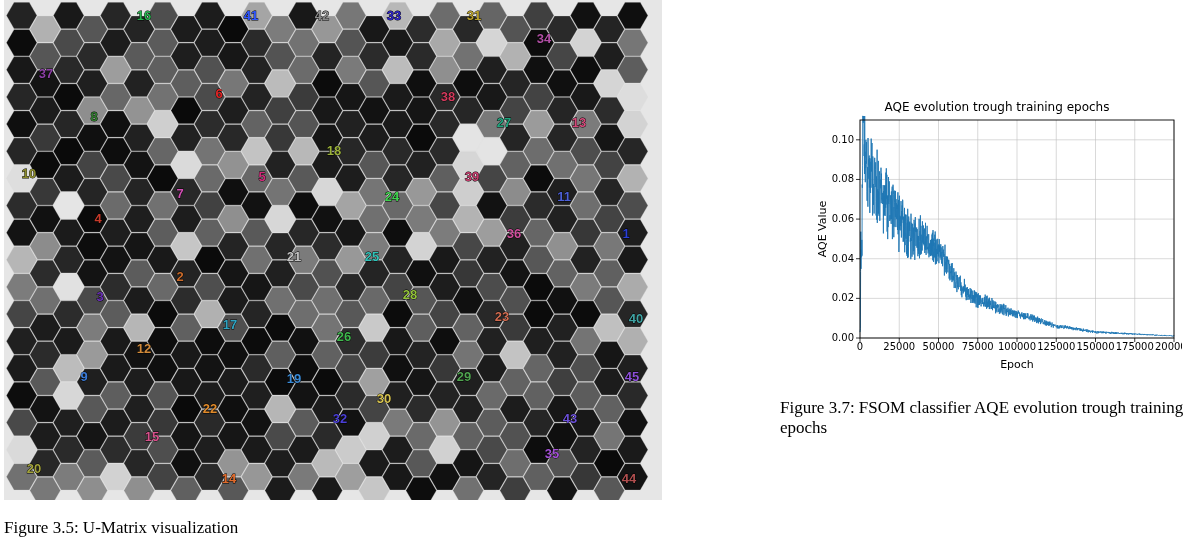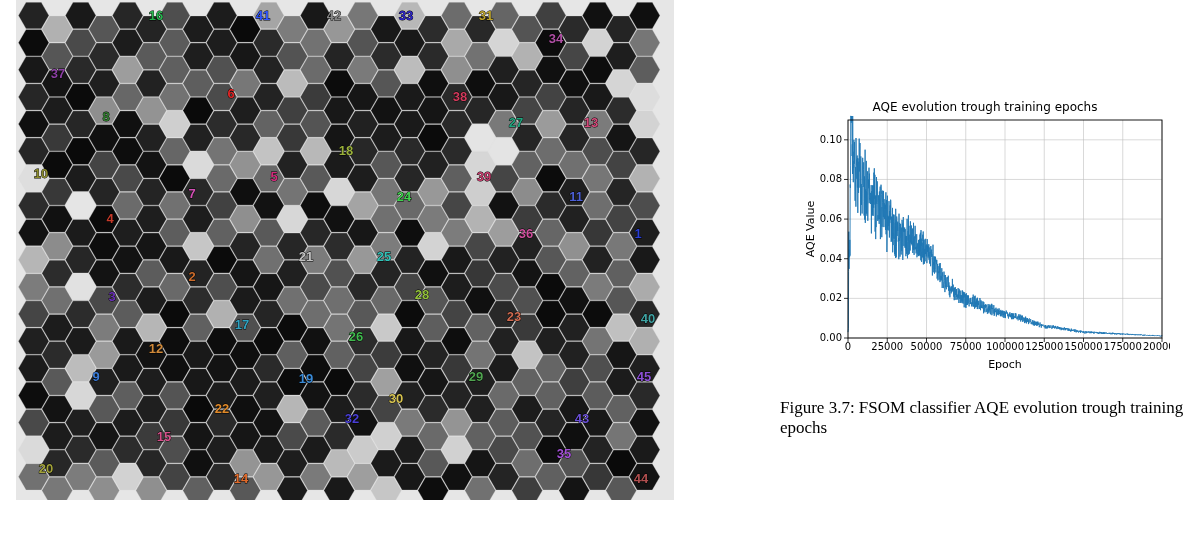--- a/index.html
+++ b/index.html
@@ -10,21 +10,21 @@
     color: #000;
   }
   .page {
     position: relative;
     width: 1203px;
     height: 554px;
     overflow: hidden;
   }
   .left-panel {
     position: absolute;
-    left: 16px;
+    left: 4px;
     top: 0;
     width: 536px;
   }
   .umatrix-wrap {
     width: 658px;
     height: 500px;
     background: #e6e6e6;
     position: relative;
     overflow: hidden;
   }
@@ -47,21 +47,21 @@
   .right-panel {
     position: absolute;
     left: 780px;
     top: 100px;
     width: 420px;
   }
   .chart-box {
     width: 370px;
     height: 280px;
     position: relative;
-    margin-left: 20px;
+    margin-left: 32px;
   }
   .chart-title {
     font-family: "DejaVu Sans", Arial, sans-serif;
     font-size: 12px;
     text-align: center;
   }
   .axis text {
     font-family: "DejaVu Sans", Arial, sans-serif;
     font-size: 10px;
   }
@@ -608,20 +608,21 @@
             <text x="336" y="420" fill="#4a3fd6" class="hexlabel" text-anchor="middle" dominant-baseline="middle">32</text>
             <text x="566" y="420" fill="#6a4fd6" class="hexlabel" text-anchor="middle" dominant-baseline="middle">43</text>
             <text x="148" y="438" fill="#d64f8a" class="hexlabel" text-anchor="middle" dominant-baseline="middle">15</text>
             <text x="548" y="455" fill="#a34fd6" class="hexlabel" text-anchor="middle" dominant-baseline="middle">35</text>
             <text x="30" y="470" fill="#a3a33a" class="hexlabel" text-anchor="middle" dominant-baseline="middle">20</text>
             <text x="225" y="480" fill="#e06a2a" class="hexlabel" text-anchor="middle" dominant-baseline="middle">14</text>
             <text x="625" y="480" fill="#b04f4f" class="hexlabel" text-anchor="middle" dominant-baseline="middle">44</text>
           </g>
         </svg>
     </div>
+    <div class="left-caption">Figure 3.5: U-Matrix visualization</div>
   </div>
 
   <div class="right-panel">
     <div class="chart-box">
       <div class="chart-title">AQE evolution trough training epochs</div>
       <svg id="aqe-svg" width="370" height="260">
           <line x1="48" y1="6" x2="48" y2="224" stroke="#bfbfbf" stroke-width="0.6"></line>
           <line x1="87.25" y1="6" x2="87.25" y2="224" stroke="#bfbfbf" stroke-width="0.6"></line>
           <line x1="126.5" y1="6" x2="126.5" y2="224" stroke="#bfbfbf" stroke-width="0.6"></line>
           <line x1="165.75" y1="6" x2="165.75" y2="224" stroke="#bfbfbf" stroke-width="0.6"></line>

